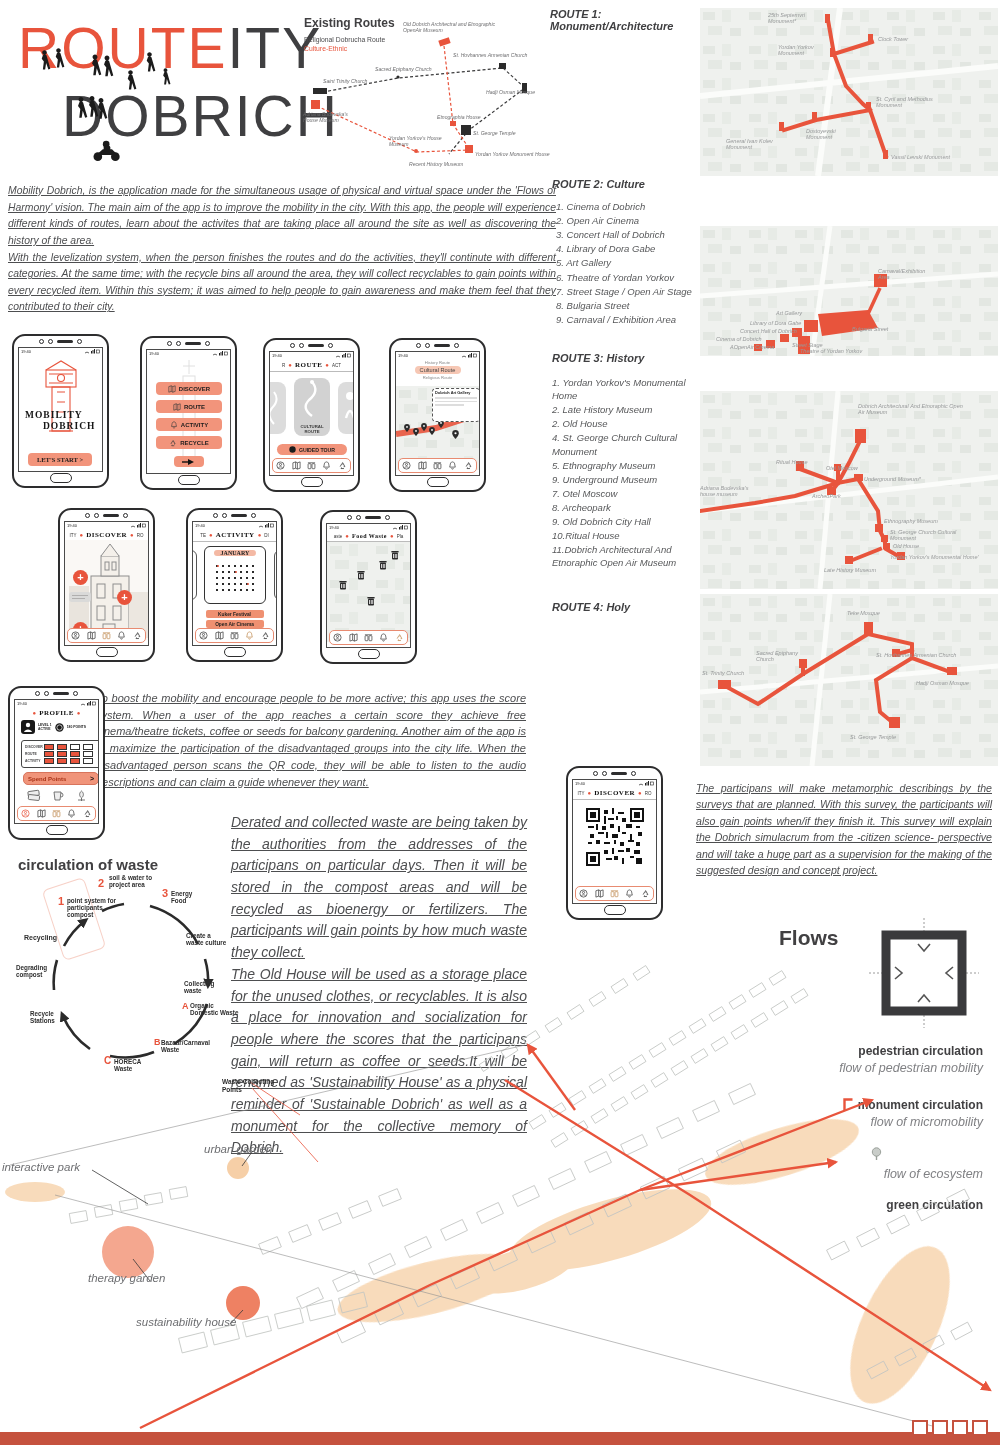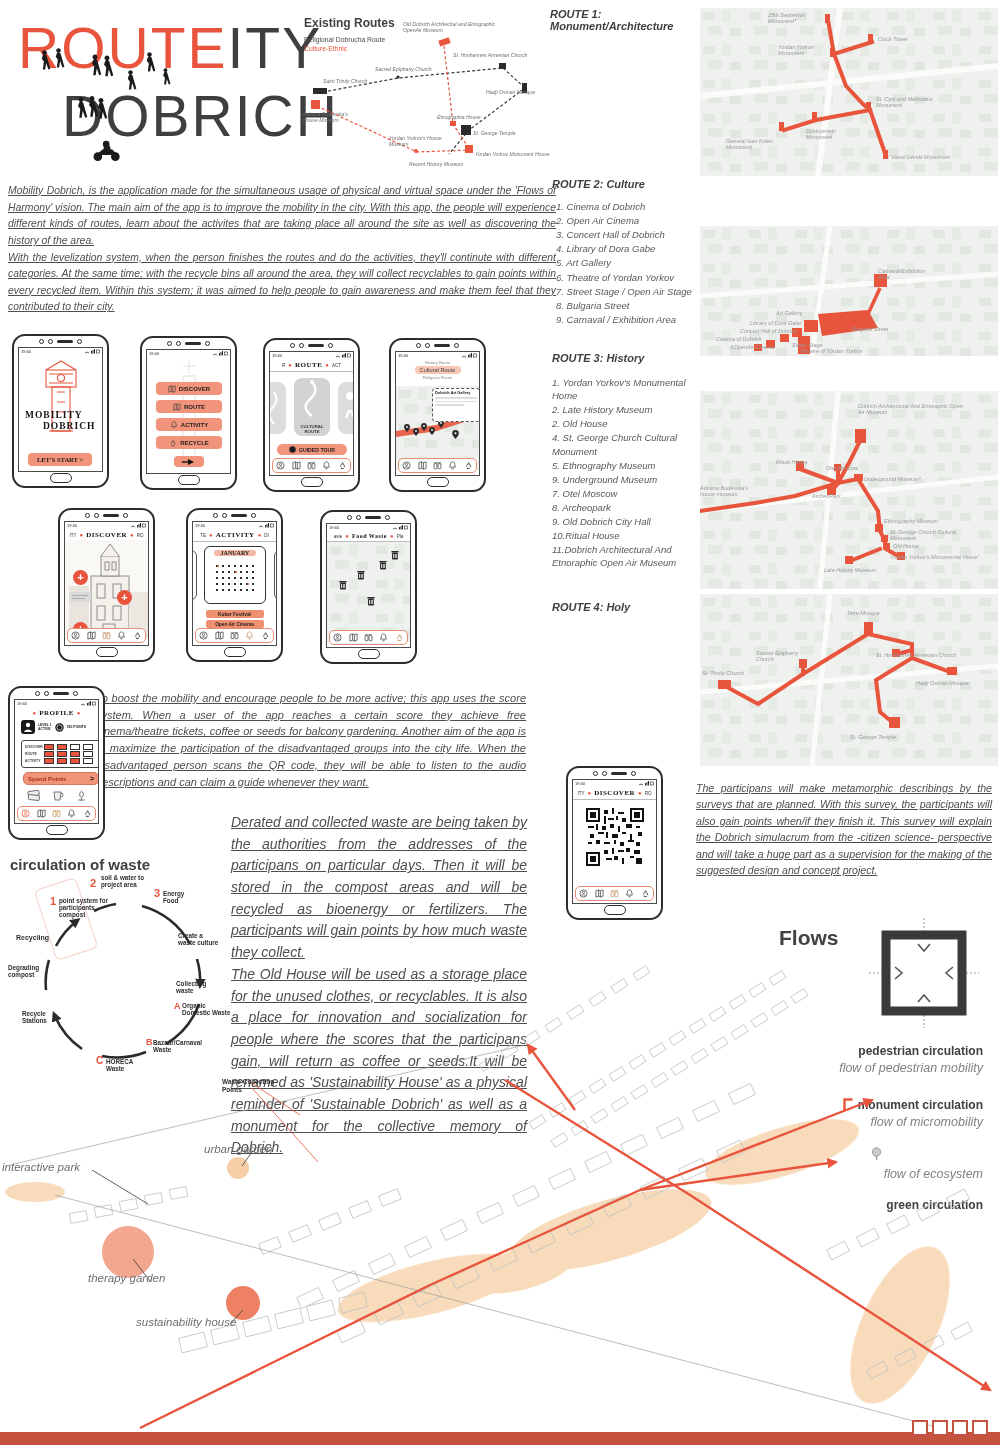--- a/index.html
+++ b/index.html
@@ -965,21 +965,21 @@
 
   <div class="ab para" style="left:96px;top:690px;width:430px;font-size:11px;line-height:1.52;">To boost the mobility and encourage people to be more active; this app uses the score system. When a user of the app reaches a certain score they achieve free cinema/theatre tickets, coffee or seeds for balcony gardening. Another aim of the app is to maximize the participation of the disadvantaged groups into the city life. When the disadvantaged person scans the QR code, they will be able to listen to the audio descriptions and can claim a guide whenever they want.</div>
 
   <div class="ab para" style="left:231px;top:812px;width:296px;font-size:14px;line-height:1.55;">
     <p>Derated and collected waste are being taken by the authorities from the addresses of the participans on particular days. Then it will be stored in the compost areas and will be recycled as bioenergy or fertilizers. The participants will gain points by how much waste they collect.</p>
     <p>The Old House will be used as a storage place for the unused clothes, or recyclables. It is also a place for innovation and socialization for people where the scores that the participans gain, will return as coffee or seeds.It will be renamed as 'Sustainability House' as a physical reminder of 'Sustainable Dobrich' as well as a monument for the collective memory of Dobrich.</p>
   </div>
 
   <div class="ab para" style="left:696px;top:780px;width:296px;font-size:10.6px;line-height:1.55;">The participans will make metamorphic describings by the surveys that are planned. With this survey, the participants will also gain points when/if they finish it. This survey will explain the Dobrich simulacrum from the -citizen science- perspective and will take a huge part as a supervision for the making of the suggested design and concept project.</div>
 
-  <div class="ab" style="left:4px;top:852px;width:252px;height:262px;">
+  <div class="ab" style="left:12px;top:852px;width:252px;height:262px;">
     <div class="ab wc-t" style="left:6px;top:4px;">circulation of waste</div>
     <div class="ab" style="left:40px;top:30px;width:42px;height:72px;border:1.5px solid #f0a28e;border-radius:6px;transform:rotate(-18deg);opacity:.5;"></div>
     <svg class="ab" style="left:0;top:0;" width="252" height="262">
       <g stroke="#2b2b2b" stroke-width="2.6" fill="none">
         <path d="M138,54 A78,78 0 0 1 186,92"></path>
         <path d="M193,107 A78,78 0 0 1 196,134" marker-end="url(#bar)"></path>
         <path d="M195,152 A78,78 0 0 1 162,192"></path>
         <path d="M142,200 A78,78 0 0 1 98,204"></path>
         <path d="M78,197 A78,78 0 0 1 50,162" marker-end="url(#bar)"></path>
         <path d="M42,138 A78,78 0 0 1 45,108"></path>

